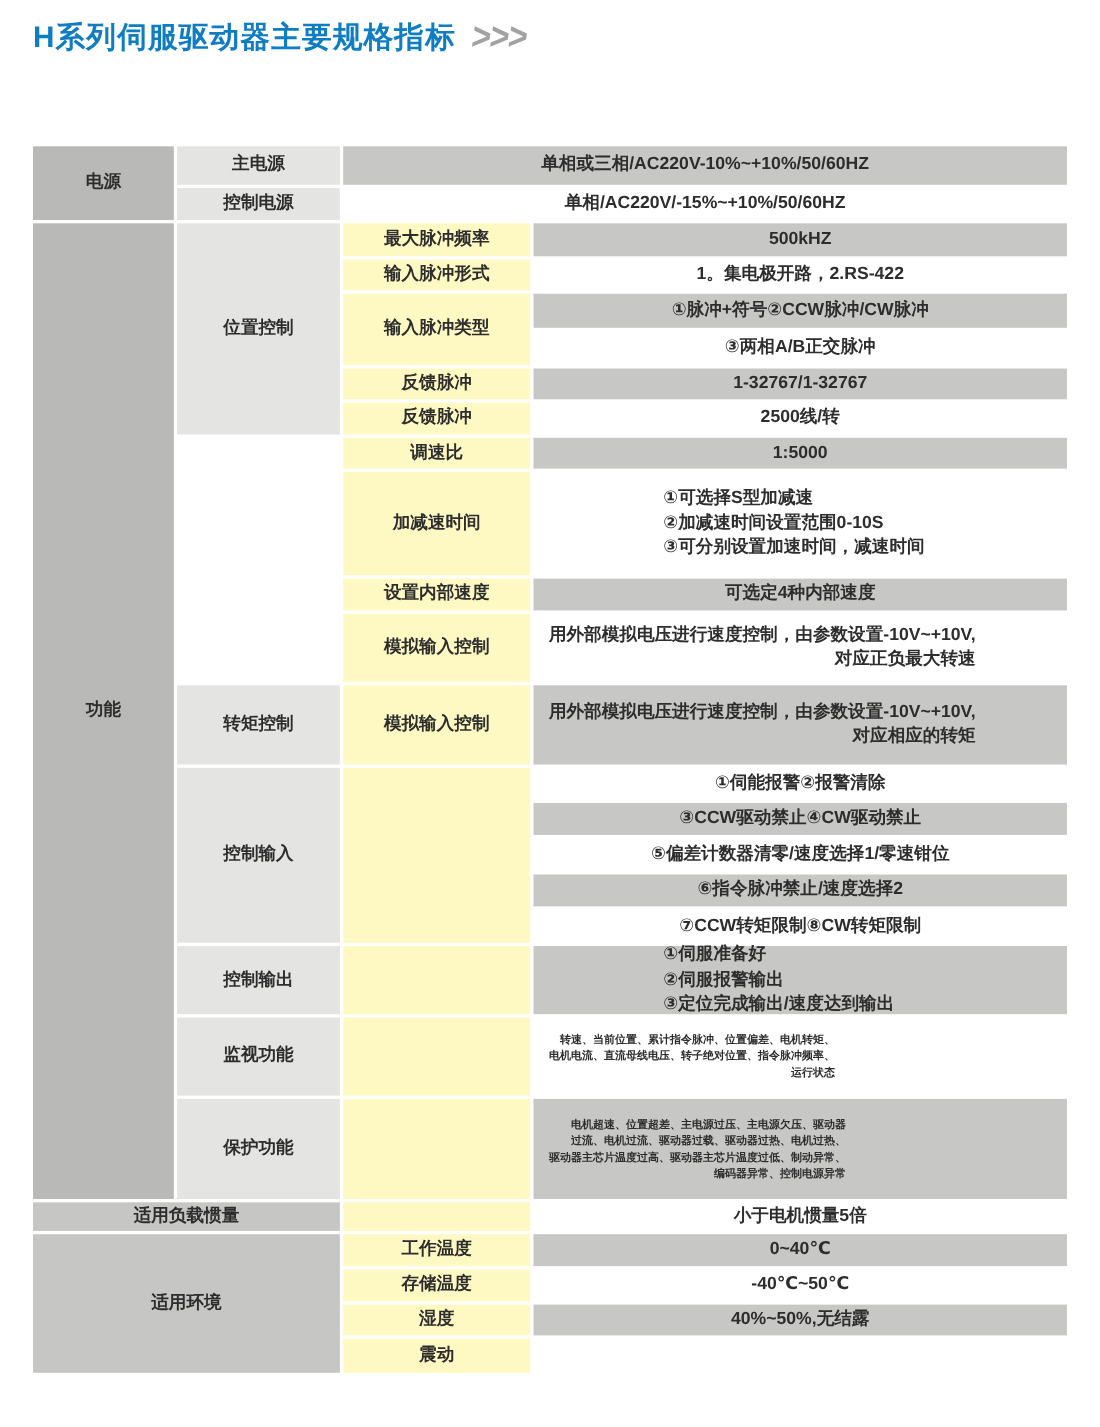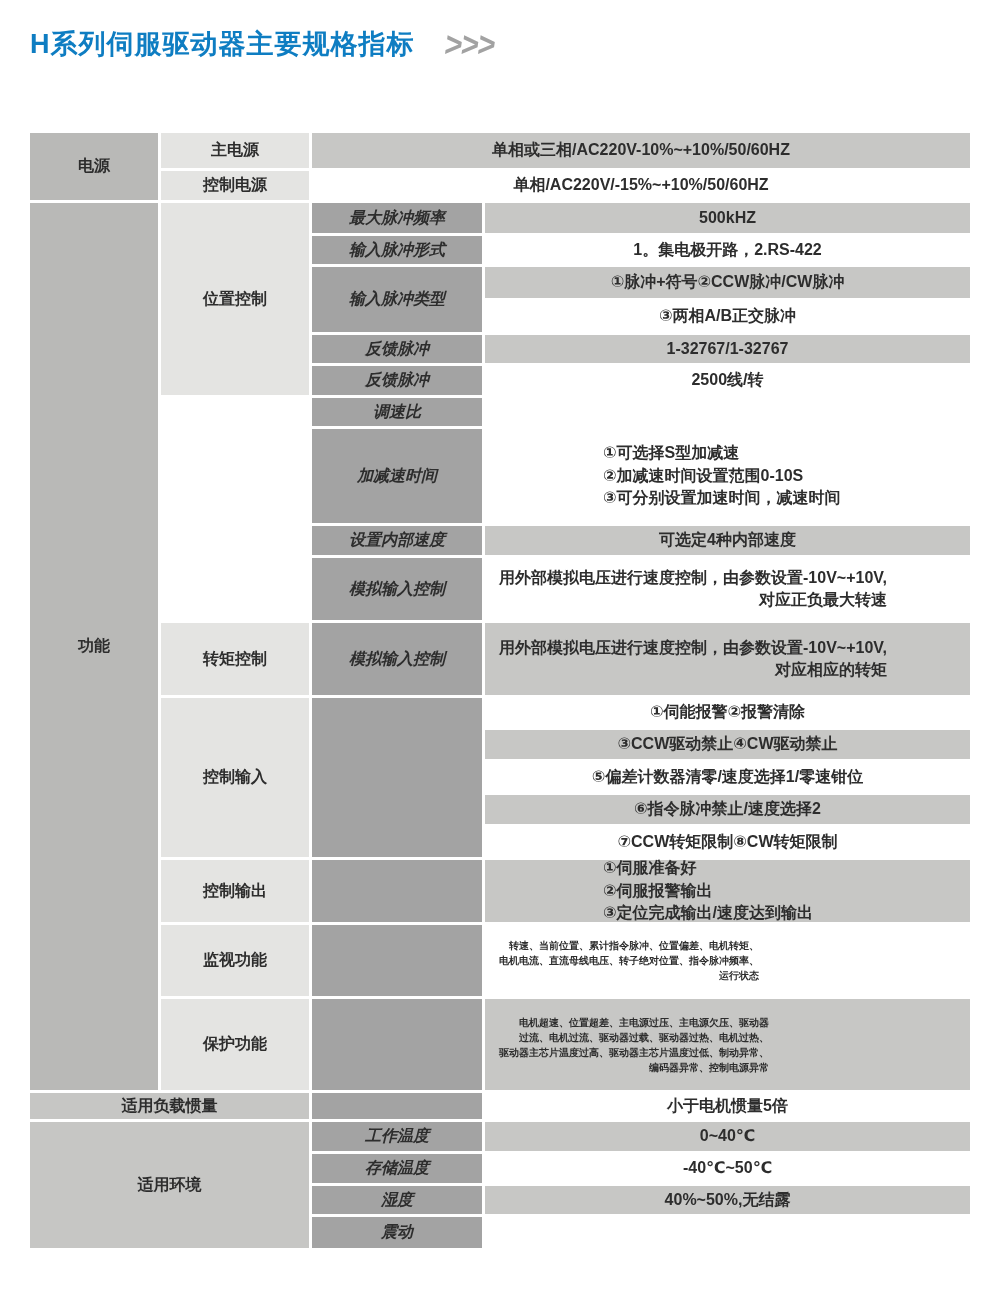--- a/index.html
+++ b/index.html
@@ -2,22 +2,22 @@
 <html><head>
 <meta charset="utf-8">
 <style>
   html,body{margin:0;padding:0;background:#ffffff;}
   body{
     width:1000px;height:1297px;position:relative;
     font-family:"Liberation Sans","DejaVu Sans",sans-serif;
     color:#2d2d2d;
   }
   .header{
-    position:absolute;top:26px;left:30px;
-    display:flex;align-items:center;gap:30px;
+    position:absolute;top:16px;left:30px;
+    display:flex;align-items:center;gap:14px;
   }
   .page-title{
     font-size:27px;font-weight:bold;color:#0e7dc2;letter-spacing:1px;
   }
   .arrows{
     font-size:30px;font-weight:bold;color:#a2a2a2;
     letter-spacing:-1px;transform:skewX(-8deg) scaleY(1.15);
     line-height:1;
   }
   .spec-table{
@@ -29,21 +29,21 @@
     background:#ffffff;
   }
   .cell{
     display:flex;align-items:center;justify-content:center;
     text-align:center;font-weight:bold;font-size:16px;line-height:1.4;
     padding:0 6px;box-sizing:border-box;
   }
   .c1{background:#b9b9b7;}           
   .c1b{background:#c6c6c4;}          
   .c2{background:#e4e4e2;}           
-  .c3{background:#a3a3a3;font-style:italic;}           
+  .c3{background:#fef9c3;}           
   .vg{background:#c7c7c5;}           
   .vw{background:#ffffff;}           
   .left{justify-content:flex-start;text-align:right;padding:4px 14px;}
   .indent{justify-content:flex-start;text-align:left;padding-left:118px;}
   .pre{white-space:pre-line;}
   .small{font-size:10px;line-height:1.5;}
 </style>
 </head>
 <body>
 
@@ -69,20 +69,21 @@
   <div class="cell vw" style="grid-area:4/4/5/5">1。集电极开路，2.RS-422</div>
   <div class="cell c3" style="grid-area:5/3/7/4">输入脉冲类型</div>
   <div class="cell vg" style="grid-area:5/4/6/5">①脉冲+符号②CCW脉冲/CW脉冲</div>
   <div class="cell vw" style="grid-area:6/4/7/5">③两相A/B正交脉冲</div>
   <div class="cell c3" style="grid-area:7/3/8/4">反馈脉冲</div>
   <div class="cell vg" style="grid-area:7/4/8/5">1-32767/1-32767</div>
   <div class="cell c3" style="grid-area:8/3/9/4">反馈脉冲</div>
   <div class="cell vw" style="grid-area:8/4/9/5">2500线/转</div>
 
   <div class="cell c3" style="grid-area:9/3/10/4">调速比</div>
+  <div class="cell vg" style="grid-area:9/4/10/5">1:5000</div>
   <div class="cell c3" style="grid-area:10/3/11/4">加减速时间</div>
   <div class="cell vw indent pre" style="grid-area:10/4/11/5">①可选择S型加减速
 ②加减速时间设置范围0-10S
 ③可分别设置加速时间，减速时间</div>
   <div class="cell c3" style="grid-area:11/3/12/4">设置内部速度</div>
   <div class="cell vg" style="grid-area:11/4/12/5">可选定4种内部速度</div>
   <div class="cell c3" style="grid-area:12/3/13/4">模拟输入控制</div>
   <div class="cell vw left pre" style="grid-area:12/4/13/5">用外部模拟电压进行速度控制，由参数设置-10V~+10V,
 对应正负最大转速</div>
 

